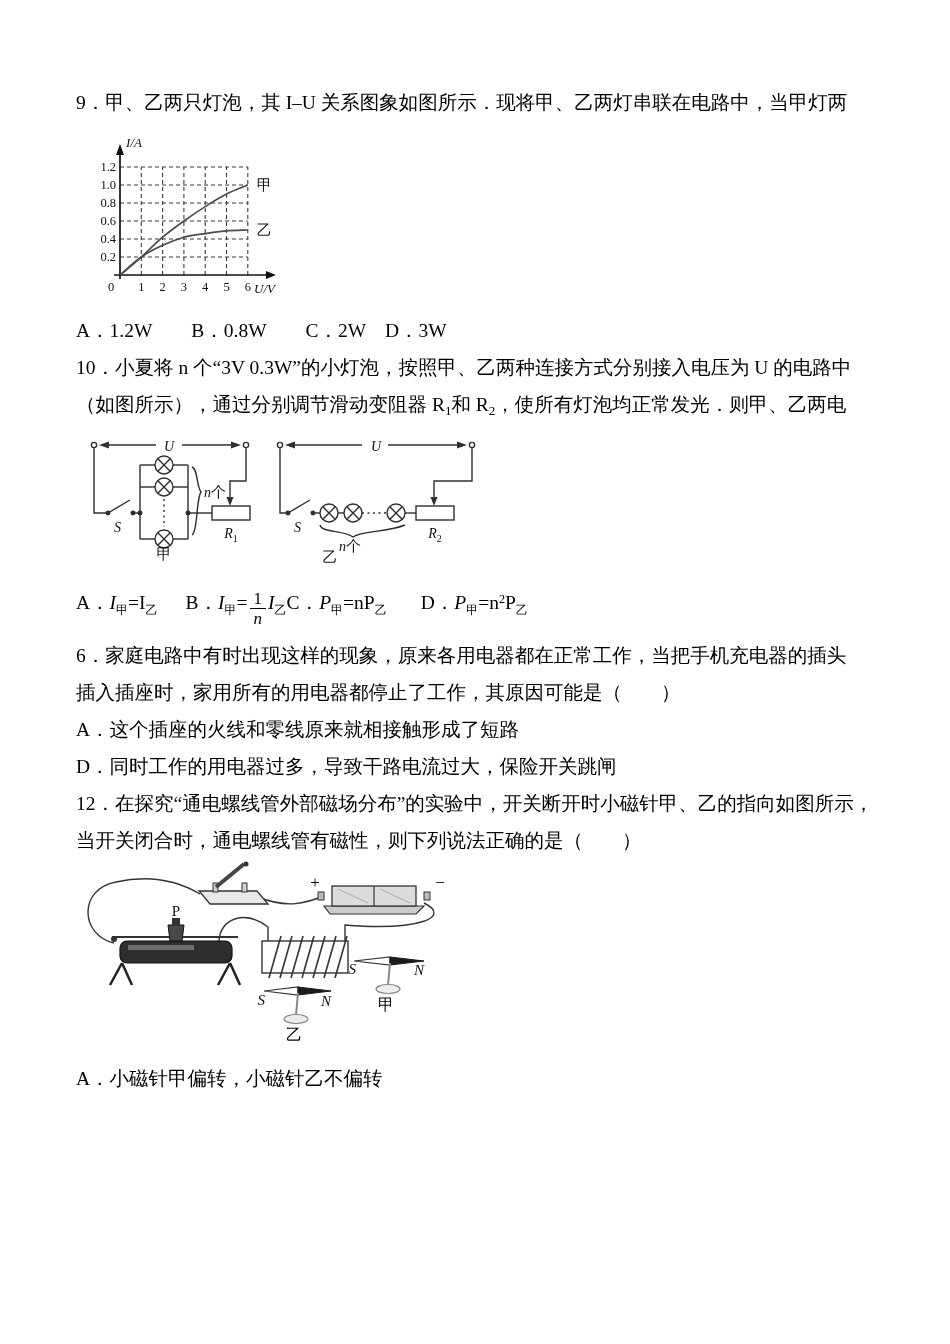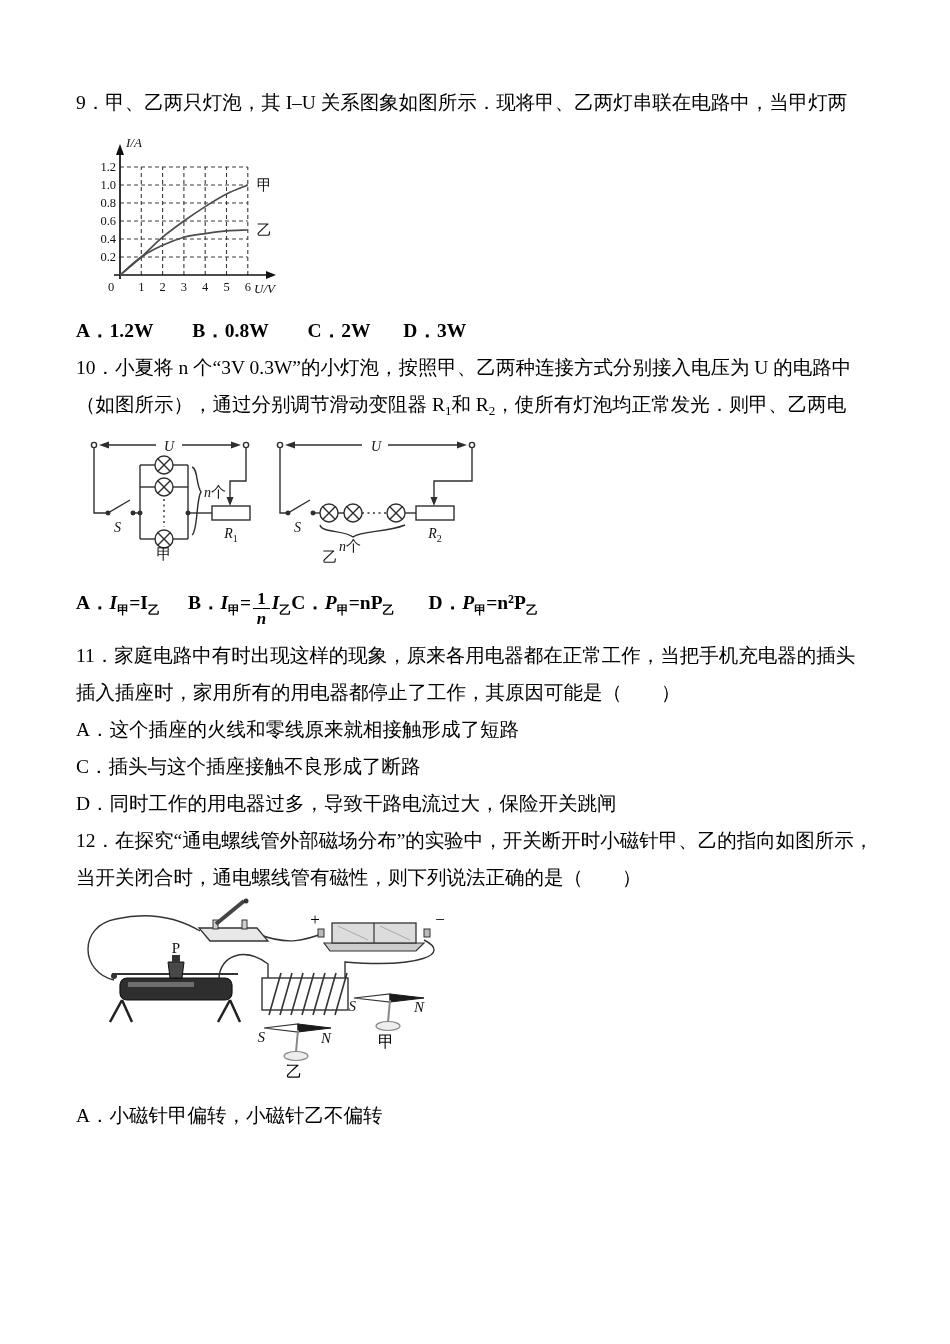--- a/index.html
+++ b/index.html
@@ -1,24 +1,24 @@
 <!DOCTYPE html>
 <html><head>
 <meta charset="utf-8">
 <style>
   html,body{margin:0;padding:0;background:#ffffff;}
   body{width:950px;height:1344px;overflow:hidden;color:#000;
        font-family:"Liberation Serif","DejaVu Serif",serif;}
   .page{box-sizing:border-box;width:950px;height:1344px;
         padding:84px 52px 0 76px;font-size:19.5px;}
   .tline{line-height:37px;margin:0;white-space:nowrap;}
-  .opt-row .opt{display:inline-block;font-weight:bold;}
+  .opt-row .opt{display:inline-block;}
   .gap-lg{margin-right:34px;}
   .gap-md{margin-right:28px;}
-  .gap-sm{margin-right:28px;}
+  .gap-sm{margin-right:14px;}
   .gz-sub{font-size:12px;vertical-align:-5px;}
   .num-sub{font-size:13px;vertical-align:-4px;}
   .p-sup{font-size:12px;vertical-align:6px;}
   .q10-opts{line-height:54px;}
   .frac{display:inline-block;vertical-align:-15px;text-align:center;
         font-size:17px;margin:0 2px;line-height:normal;}
   .frac .num{display:block;border-bottom:1.3px solid #000;line-height:19px;padding:0 4px;}
   .frac .den{display:block;line-height:19px;font-style:italic;}
   .fig-graph{margin:4px 0 4px 16px;}
   .fig-circuits{margin:6px 0 4px 8px;}
@@ -171,24 +171,23 @@
       <text x="266" y="116" text-anchor="middle" class="fig-t"><tspan class="it">n</tspan><tspan class="cjk-fig">个</tspan></text>
       <text x="351" y="103" text-anchor="middle" class="fig-t"><tspan class="it">R</tspan><tspan dy="4" font-size="10">2</tspan></text>
       <text x="246" y="127" text-anchor="middle" class="cjk-fig">乙</text>
     </svg>
   </div>
 
   <div class="tline q10-opts opt-row">
     <span class="opt gap-md"><span>A．</span><span class="it">I</span><span class="gz-sub">甲</span><span>=I</span><span class="gz-sub">乙</span></span><span class="opt"><span>B．</span><span class="it">I</span><span class="gz-sub">甲</span><span>=</span><span class="frac"><span class="num">1</span><span class="den">n</span></span><span class="it">I</span><span class="gz-sub">乙</span></span><span class="opt gap-lg"><span>C．</span><span class="it">P</span><span class="gz-sub">甲</span><span>=nP</span><span class="gz-sub">乙</span></span><span class="opt"><span>D．</span><span class="it">P</span><span class="gz-sub">甲</span><span>=n</span><span class="p-sup">2</span><span>P</span><span class="gz-sub">乙</span></span>
   </div>
 
-  <div class="tline">11．家庭电路中有时出现这样的现象，原来各用电器都在正常工作，当把手机充电器的插头</div>
+  <div class="tline">6．家庭电路中有时出现这样的现象，原来各用电器都在正常工作，当把手机充电器的插头</div>
   <div class="tline">插入插座时，家用所有的用电器都停止了工作，其原因可能是（　　）</div>
   <div class="tline">A．这个插座的火线和零线原来就相接触形成了短路</div>
-  <div class="tline">C．插头与这个插座接触不良形成了断路</div>
   <div class="tline">D．同时工作的用电器过多，导致干路电流过大，保险开关跳闸</div>
 
   <div class="tline">12．在探究“通电螺线管外部磁场分布”的实验中，开关断开时小磁针甲、乙的指向如图所示，</div>
   <div class="tline">当开关闭合时，通电螺线管有磁性，则下列说法正确的是（　　）</div>
 
   <div class="fig-solenoid">
     <svg width="392" height="192" viewBox="0 0 392 192">
       <g stroke="#333" stroke-width="1.4" fill="none">
         <path d="M42,82 C8,74 6,28 44,21 C80,13 106,20 128,33"></path>
         <path d="M186,36 C216,48 234,42 252,35"></path>

